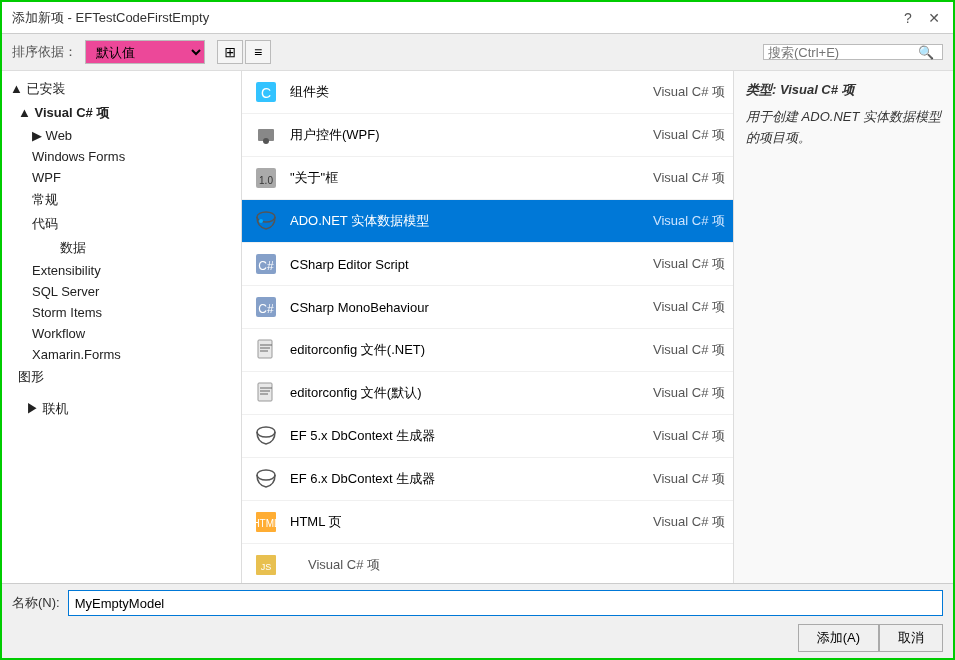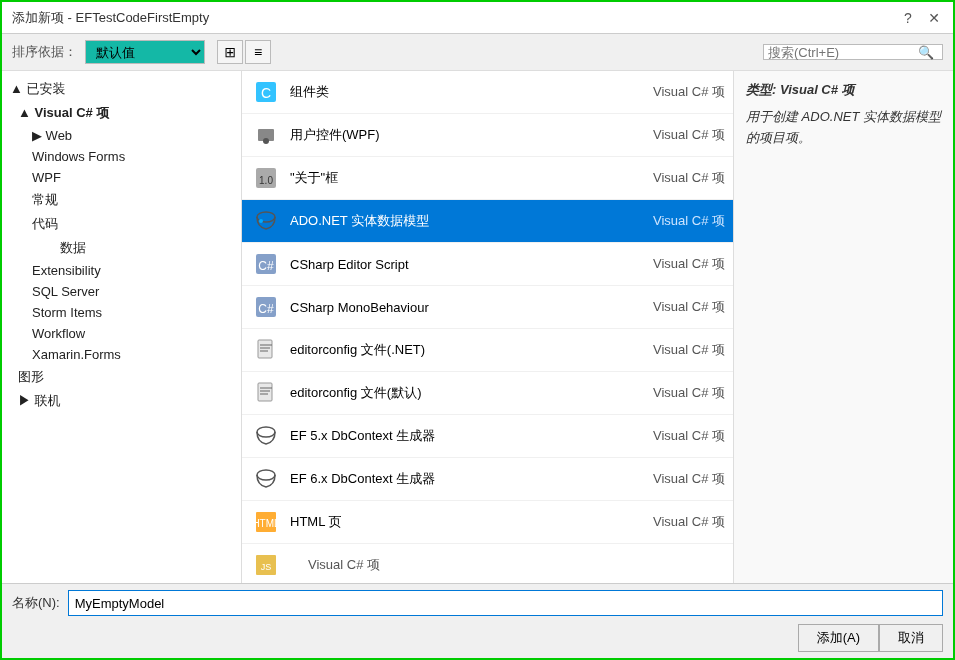--- a/index.html
+++ b/index.html
@@ -61,21 +61,21 @@
       display: flex;
       align-items: center;
       padding: 6px 10px;
       gap: 8px;
       background: #f0f0f0;
       border-bottom: 1px solid #ddd;
     }
     .sort-label { color: #555; font-size: 13px; }
     .sort-select {
       border: 1px solid #bbb;
-      background: #14b8a6;
+      background: #ec4899;
       padding: 2px 6px;
       font-size: 13px;
       height: 24px;
       width: 120px;
     }
     .view-btns { display: flex; gap: 2px; margin-left: 4px; }
     .view-btn {
       width: 26px; height: 24px;
       border: 1px solid #bbb;
       background: #f5f5f5;
@@ -241,21 +241,21 @@
             <div class="tree-item" style="padding-left: 30px;">WPF</div>
             <div class="tree-item" style="padding-left: 30px;">常规</div>
             <div class="tree-item" style="padding-left: 30px;">代码</div>
             <div class="tree-item" style="padding-left: 30px; margin-left: 28px;">数据</div>
             <div class="tree-item" style="padding-left: 30px;">Extensibility</div>
             <div class="tree-item" style="padding-left: 30px;">SQL Server</div>
             <div class="tree-item" style="padding-left: 30px;">Storm Items</div>
             <div class="tree-item" style="padding-left: 30px;">Workflow</div>
             <div class="tree-item" style="padding-left: 30px;">Xamarin.Forms</div>
             <div class="tree-item" style="padding-left: 16px;">图形</div>
-            <div class="tree-item" style="padding-left: 16px;">▶ 联机</div>
+            <div class="tree-item" style="padding-left: 24px; margin-top: 8px;">▶ 联机</div>
           </div>
       </div>
 
       <div class="list-panel">
         <div id="list-container">
             <div class="list-item">
               <div class="item-icon">
                 <svg viewBox="0 0 28 28">
                   <rect x="4" y="4" width="20" height="20" rx="2" fill="#00b4ff" opacity="0.8"></rect>
                   <text x="14" y="20" text-anchor="middle" font-size="14" fill="white">C</text>

